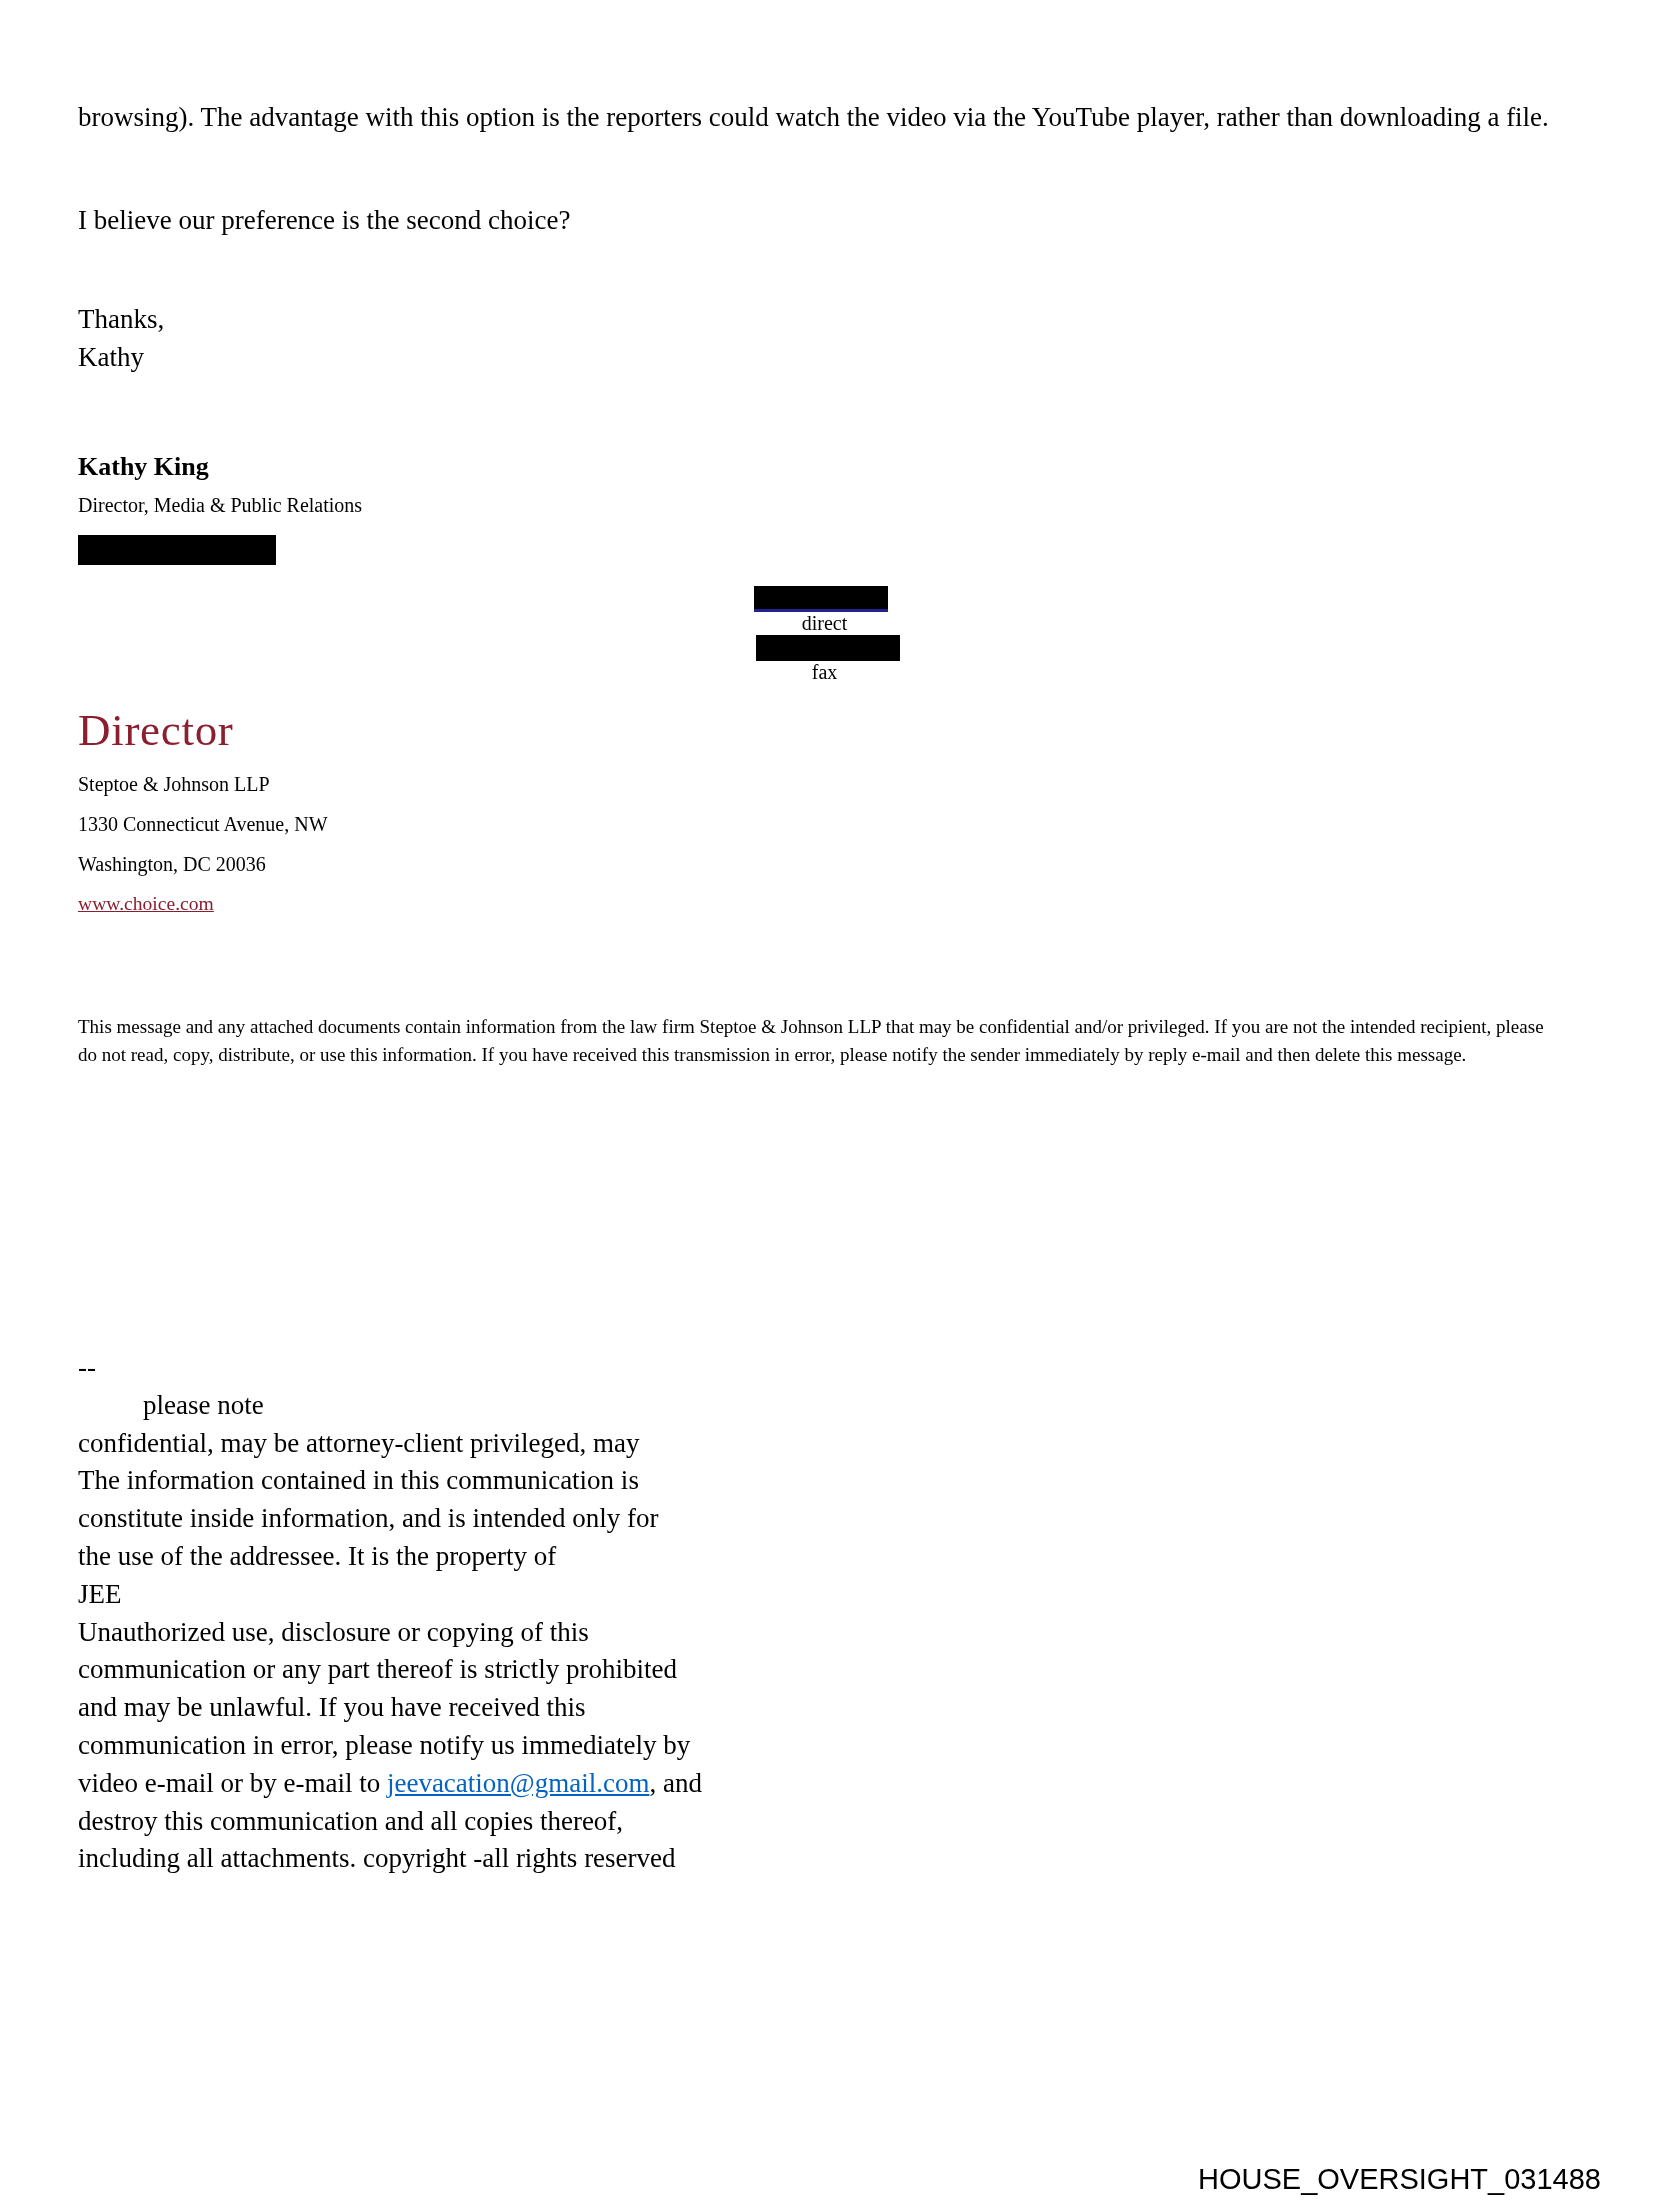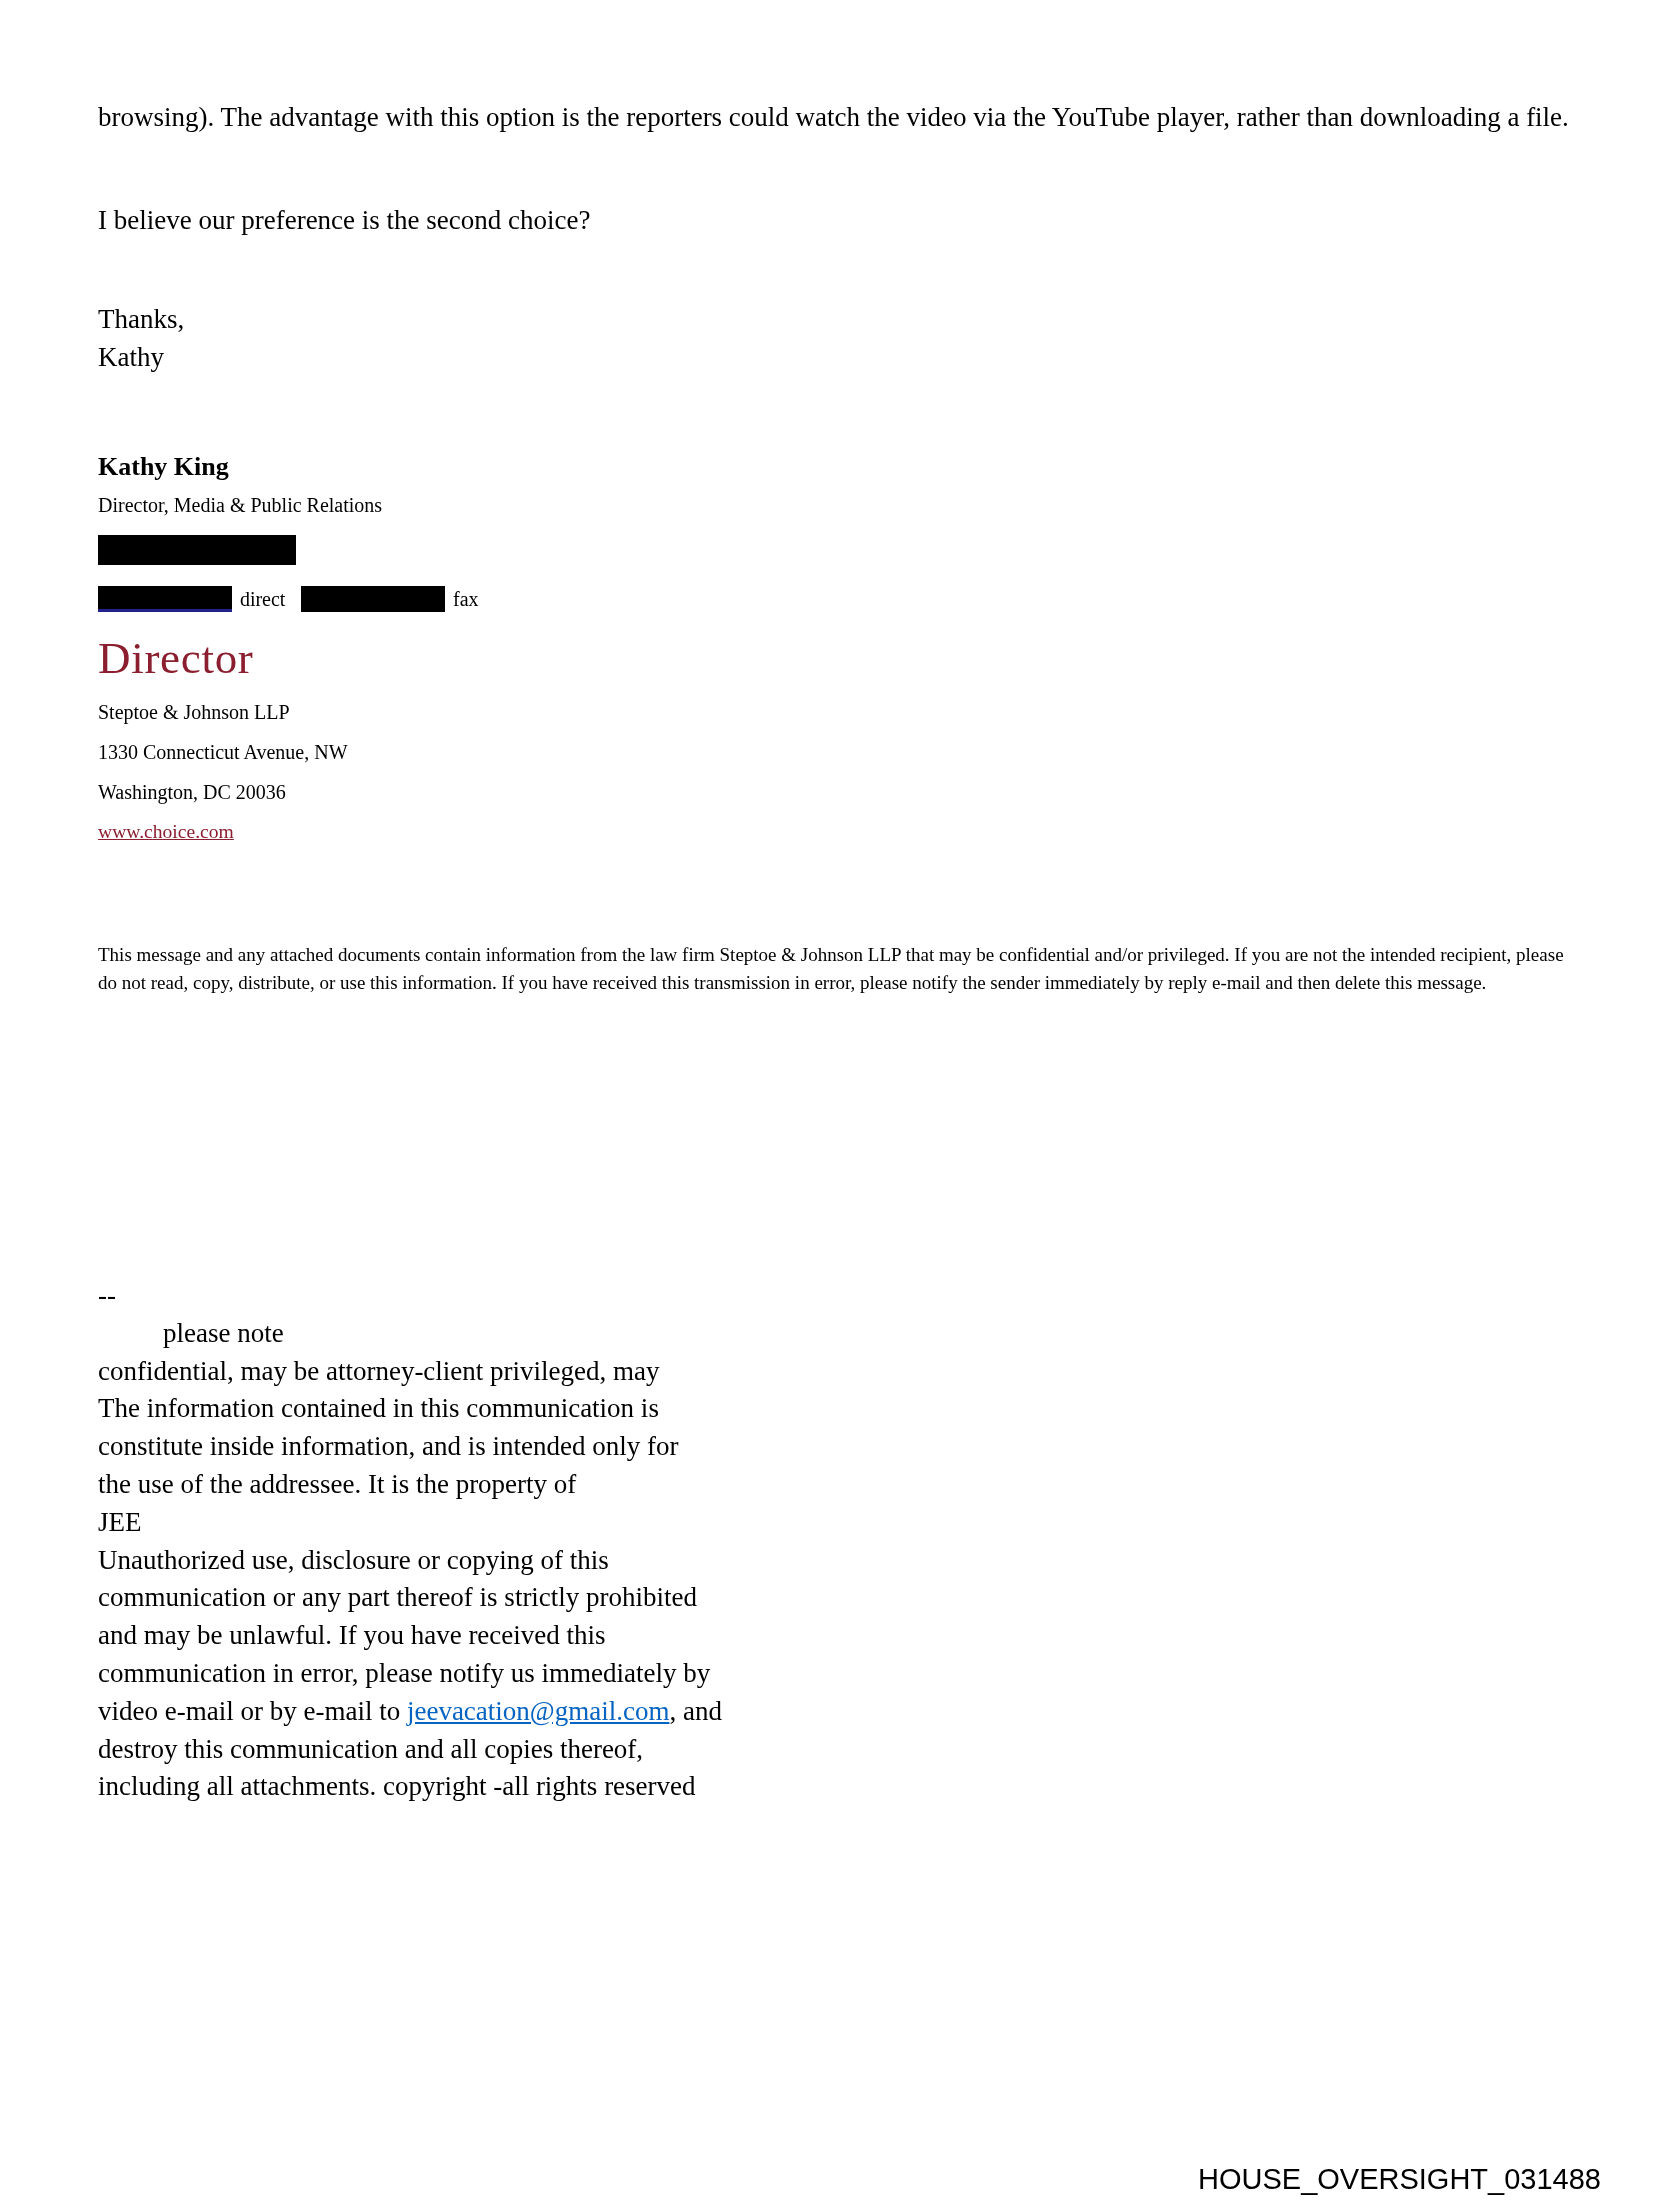--- a/index.html
+++ b/index.html
@@ -6,33 +6,33 @@
   html, body { margin: 0; padding: 0; background: #ffffff; }
   .page {
     position: relative;
     width: 1669px;
     height: 2205px;
     background: #ffffff;
     font-family: "Liberation Serif", serif;
     color: #000000;
     overflow: hidden;
   }
-  .content { padding: 98px 98px 0 98px; }
+  .content { padding: 98px 98px 0 78px; }
 
   .body-text { font-size: 27px; line-height: 1.42; margin: 0; }
   .para1 { max-width: 1473px; }
   .para2 { margin-top: 65px; }
   .closing-block { margin-top: 60px; }
 
   .sig-name { margin-top: 76px; font-size: 26px; font-weight: bold; }
   .sig-title { margin-top: 11.8px; font-size: 20px; }
 
   .redaction { background: #000000; display: inline-block; vertical-align: middle; }
   .redaction-lg { display: block; width: 198px; height: 30px; margin-top: 18.3px; }
-  .phone-line { margin-top: 21px; display: flex; align-items: center; font-size: 20px; }
+  .phone-line { margin-top: 21px; display: flex; align-items: center; font-size: 20px; flex-direction: column; }
   .redaction-sm { width: 134px; height: 26px; border-bottom: 3.3px solid #22228f; margin-right: 7.9px; }
   .redaction-md { width: 144px; height: 26px; margin-left: 15.7px; margin-right: 7.9px; }
 
   .logo {
     margin-top: 19.6px;
     font-size: 45px;
     color: #8b1f2f;
     letter-spacing: 0.7px;
     font-family: "Liberation Serif", serif;
   }

